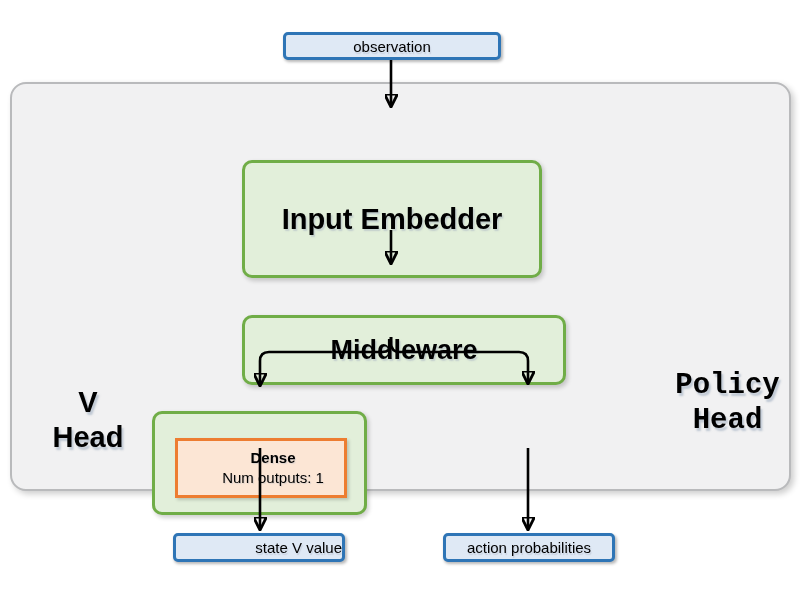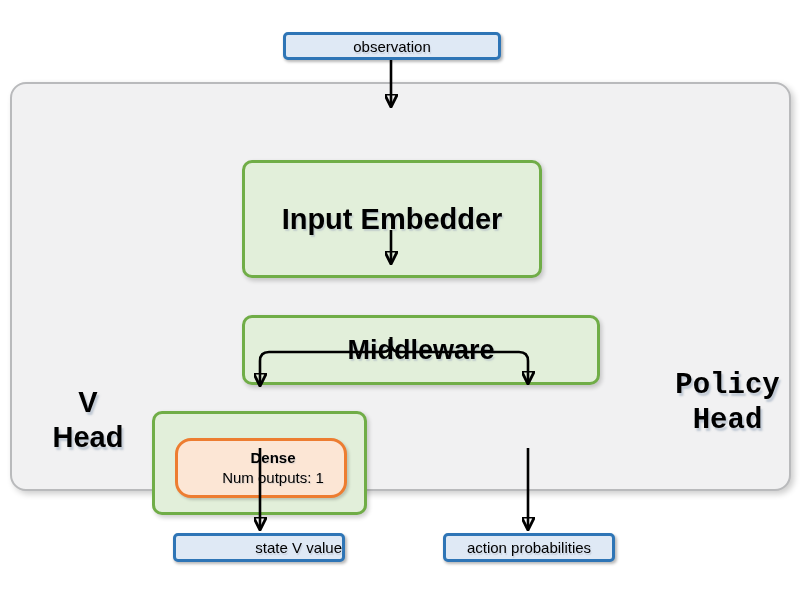--- a/index.html
+++ b/index.html
@@ -23,27 +23,27 @@
   #statev-box   { left:173px; top:533px; width:172px; height:29px;justify-content:flex-end; }
   #actionp-box  { left:443px; top:533px; width:172px; height:29px; }
 
   .node-green {
     position:absolute; background:var(--green-fill); border:3px solid var(--green-border);
     border-radius:10px; box-shadow:2px 2.5px 4px rgba(0,0,0,.18);margin-top:48px;
   }
   .node-green.label-box { display:flex; align-items:center; justify-content:center;
     font-weight:bold; text-shadow:1.5px 2px 1.5px rgba(170,180,195,.55); }
   #input-embedder-box { left:242px; top:112px; width:300px; height:118px; font-size:29px; }
-  #middleware-box     { left:242px; top:267px; width:358px; height:70px;  font-size:27px; }
+  #middleware-box     { left:242px; top:267px; width:324px; height:70px;  font-size:27px; }
   #v-head-container      { left:152px; top:363px; width:215px; height:104px; }
   #policy-head-container { left:400px; top:363px; width:260px; height:104px; }
 
   .node-orange {
     position:absolute; background:var(--orange-fill); border:3px solid var(--orange-border);
-    border-radius:16px; display:flex; flex-direction:column; align-items:center; justify-content:center;
+    border-radius:0; display:flex; flex-direction:column; align-items:center; justify-content:center;
     font-size:15px; line-height:20px; box-shadow:2px 2px 3px rgba(0,0,0,.18);
     text-shadow:1px 1px 1px rgba(170,180,195,.4);
     padding-left:24px;
   }
   .node-orange .t { font-weight:bold; }
   #dense-v-box      { left:20px; top:24px; width:172px; height:60px; }
   #dense-policy-box { left:17px; top:24px; width:226px; height:60px; }
 
   .side-label {
     position:absolute; font-weight:bold; font-size:29px; line-height:35px;

